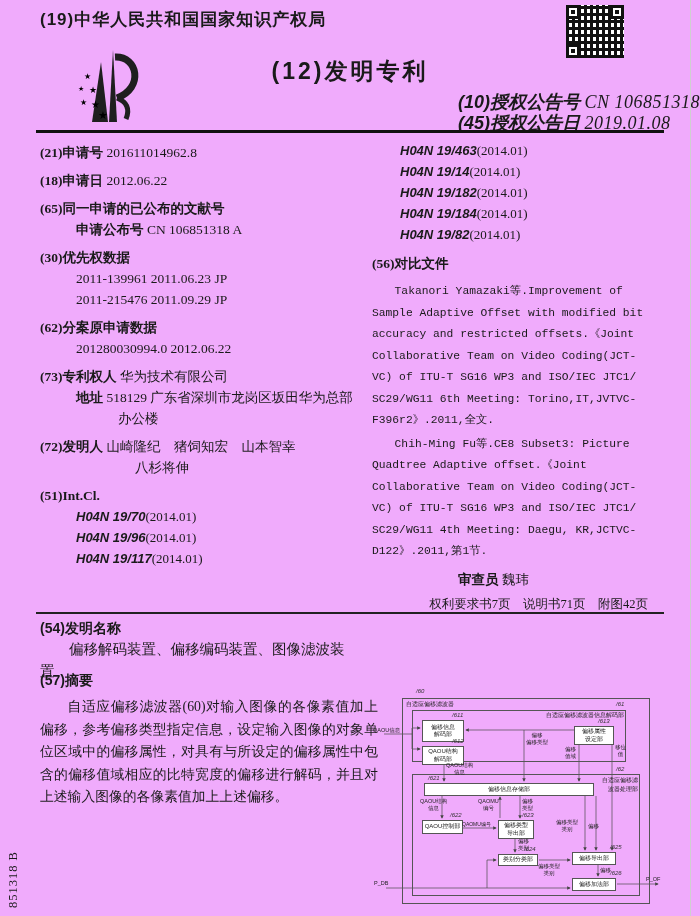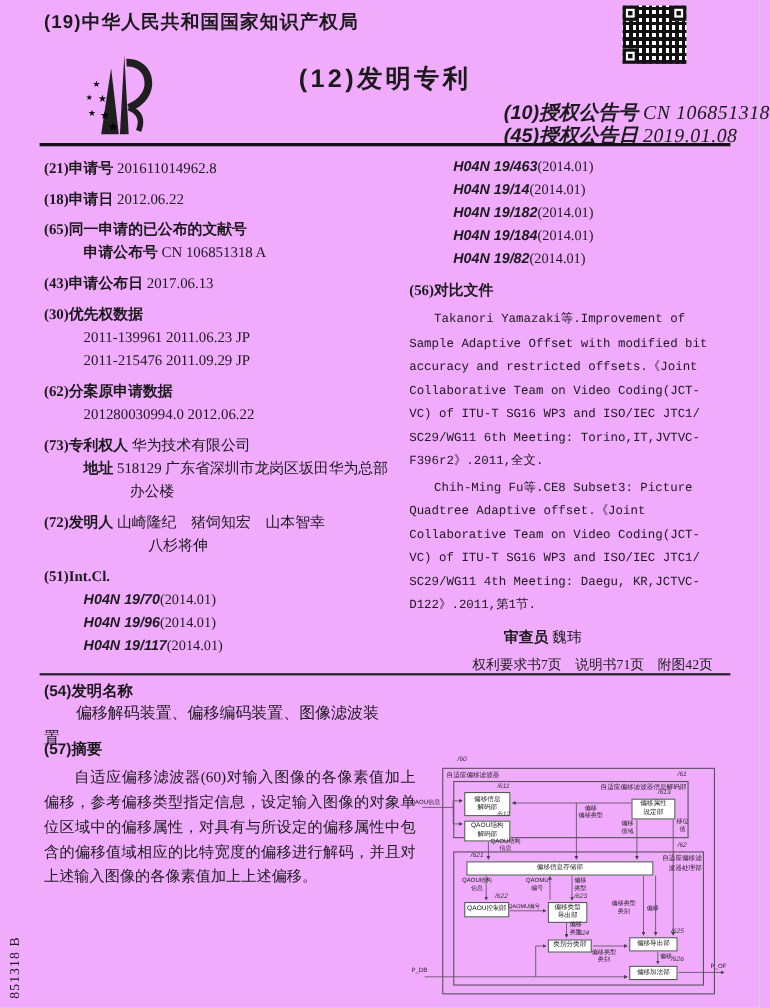--- a/index.html
+++ b/index.html
@@ -34,21 +34,21 @@
   .col-right { position: absolute; left: 372px; top: 140px; width: 298px; font-size: 13.5px; line-height: 21px; }
   .row { margin-bottom: 7px; }
   .lbl { font-weight: bold; font-family: Liberation Serif, serif; }
   .val { font-family: "Liberation Serif", serif; }
   .ind { margin-left: 36px; }
   .cont { margin-left: 95px; }
   .addr { padding-left: 78px; text-indent: -42px; margin-bottom: 7px; }
   .ipc-line { margin-left: 36px; font-size: 13px; }
   .ipc-line b { font-family: "Liberation Sans", sans-serif; font-style: italic; }
   .ipc-line span { font-family: "Liberation Serif", serif; }
-  .ipc-right { margin-left: 40px; }
+  .ipc-right { margin-left: 28px; }
 
   .ref-par { font-family: Liberation Mono, monospace; font-size: 11.3px; line-height: 21.5px; text-indent: 2em; white-space: pre-line; margin-bottom: 2px; }
   .examiner { margin: 6px 0 4px 86px; }
   .pages { text-align: right; margin-right: 22px; font-size: 12.5px; }
 
   
   .sec { position: absolute; }
   .sec-label { font: bold 14px "Liberation Sans", sans-serif; }
   .invention-title { width: 312px; font-size: 14.5px; line-height: 22px; text-indent: 2em; }
   .abstract { width: 338px; font-size: 13.8px; line-height: 22.5px; text-indent: 2em; text-align: justify; }
@@ -111,23 +111,20 @@
   <div class="col-left">
     <div class="row">
       <span class="lbl">(21)申请号</span> <span class="val">201611014962.8</span>
     </div>
     <div class="row">
       <span class="lbl">(18)申请日</span> <span class="val">2012.06.22</span>
     </div>
     <div class="row">
       <div><span class="lbl">(65)同一申请的已公布的文献号</span></div>
       <div class="ind"><span class="lbl">申请公布号</span> <span class="val">CN 106851318 A</span></div>
-    </div>
-    <div class="row">
-      <span class="lbl">(43)申请公布日</span> <span class="val">2017.06.13</span>
     </div>
     <div class="row">
       <div><span class="lbl">(30)优先权数据</span></div>
       <div class="ind val">2011-139961 2011.06.23 JP</div>
       <div class="ind val">2011-215476 2011.09.29 JP</div>
     </div>
     <div class="row">
       <div><span class="lbl">(62)分案原申请数据</span></div>
       <div class="ind val">201280030994.0 2012.06.22</div>
     </div>

